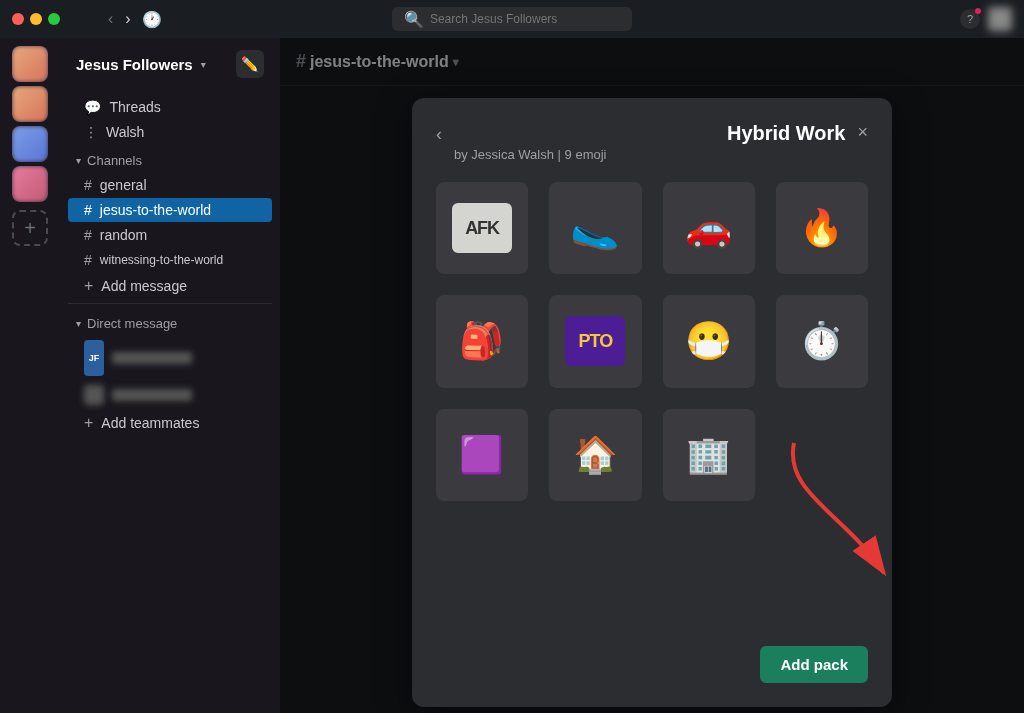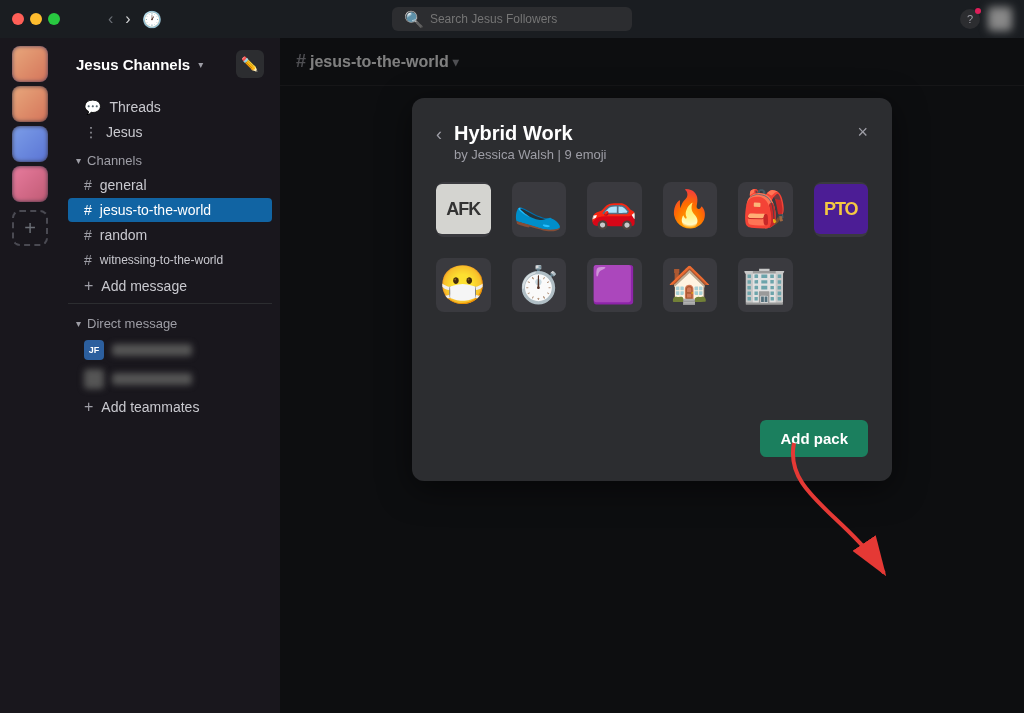--- a/index.html
+++ b/index.html
@@ -221,21 +221,21 @@
     .plus-icon { font-size: 16px; color: #9e9ea6; }
     .dm-avatar-blur {
       width: 20px;
       height: 20px;
       border-radius: 4px;
       background: #555;
       filter: blur(3px);
     }
     .jf-avatar {
       width: 20px;
-      height: 20px;
+      height: 36px;
       border-radius: 4px;
       background: #2c5f9e;
       display: flex;
       align-items: center;
       justify-content: center;
       font-size: 9px;
       font-weight: bold;
       color: white;
     }
 
@@ -338,35 +338,36 @@
       color: #9e9ea6;
       cursor: pointer;
       margin-right: 12px;
       margin-top: 2px;
     }
     .modal-title-section { flex: 1; }
     .modal-title {
       font-size: 20px;
       font-weight: 700;
       color: #ffffff;
+      text-align: right;
     }
     .modal-subtitle {
       font-size: 13px;
       color: #9e9ea6;
       margin-top: 2px;
     }
     .modal-close {
       font-size: 18px;
       color: #9e9ea6;
       cursor: pointer;
       margin-left: 12px;
     }
     .emoji-grid {
       display: grid;
-      grid-template-columns: repeat(6, 1fr);
+      grid-template-columns: repeat(4, 1fr);
       gap: 21px;
       margin-bottom: 32px;
     }
     .emoji-cell {
       aspect-ratio: 1;
       background: #3a3a3f;
       border-radius: 8px;
       display: flex;
       align-items: center;
       justify-content: center;
@@ -492,33 +493,33 @@
       <div style="width:36px;height:36px;background:linear-gradient(135deg,#7c9ee8,#5a74d4);border-radius:8px;filter:blur(2px);"></div>
     </div>
     <div class="rail-item">
       <div style="width:36px;height:36px;background:linear-gradient(135deg,#e87c9e,#c05a74);border-radius:8px;filter:blur(2px);"></div>
     </div>
     <div class="rail-add">+</div>
   </div>
 
   <div class="sidebar">
     <div class="sidebar-header">
-      <span class="workspace-name">Jesus Channels</span>
+      <span class="workspace-name">Jesus Followers</span>
       <span class="chevron-down">▾</span>
       <div class="edit-btn">✏️</div>
     </div>
 
     <div class="sidebar-nav">
       <div class="sidebar-item">
         <span class="sidebar-item-icon">💬</span>
         <span>Threads</span>
       </div>
       <div class="sidebar-item">
         <span class="sidebar-item-icon">⋮</span>
-        <span>Jesus</span>
+        <span>Walsh</span>
       </div>
 
       <div class="section-header">
         <span class="section-toggle">▾</span>
         <span>Channels</span>
       </div>
 
       <div class="sidebar-item">
         <span class="hash-icon">#</span>
         <span>general</span>

